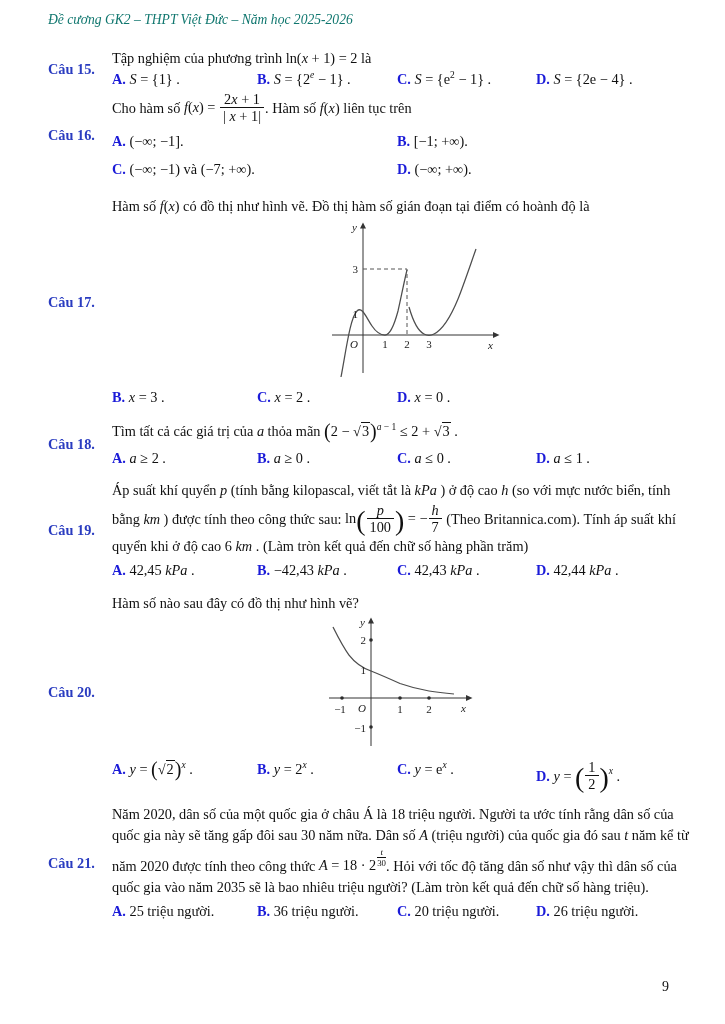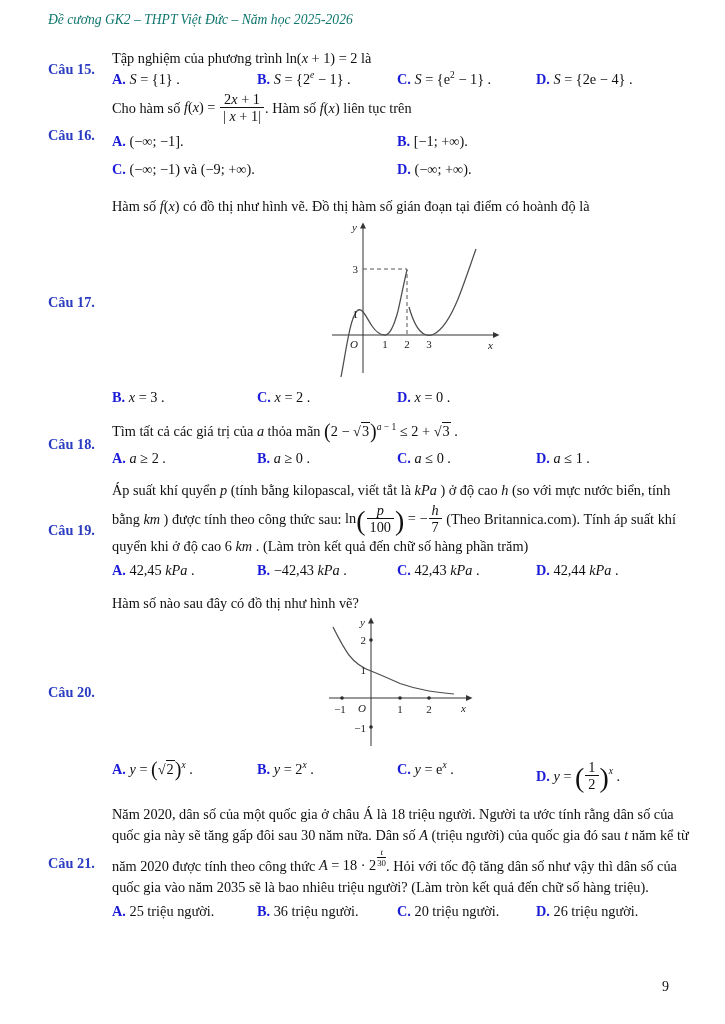--- a/index.html
+++ b/index.html
@@ -60,21 +60,21 @@
 
   <div class="q" style="">
     <div class="qn">Câu 16.</div>
     <div class="qb">
       <span><span>Cho hàm số </span><span><i>f</i><span>(</span><i>x</i><span>)</span><span> = </span><span class="frac"><span class="num"><span>2</span><i>x</i><span> + 1</span></span><span class="den"><span>| </span><i>x</i><span> + 1|</span></span></span></span><span>. Hàm số </span><span><i>f</i><span>(</span><i>x</i><span>)</span></span><span> liên tục trên</span></span>
       <div class="opts o2" style="margin-top:6px">
         <div><b class="ol">A.</b> <span>(−∞; −1].</span></div>
         <div><b class="ol">B.</b> <span>[−1; +∞).</span></div>
       </div>
       <div class="opts o2" style="margin-top:7px">
-        <div><b class="ol">C.</b> <span>(−∞; −1) và (−9; +∞).</span></div>
+        <div><b class="ol">C.</b> <span>(−∞; −1) và (−7; +∞).</span></div>
         <div><b class="ol">D.</b> <span>(−∞; +∞).</span></div>
       </div>
     </div>
   </div>
 
   <div class="q" style="margin-top:15px">
     <div class="qn">Câu 17.</div>
     <div class="qb">
       <span><span>Hàm số </span><span><i>f</i><span>(</span><i>x</i><span>)</span></span><span> có đồ thị như hình vẽ. Đồ thị hàm số gián đoạn tại điểm có hoành độ là</span></span>
 

